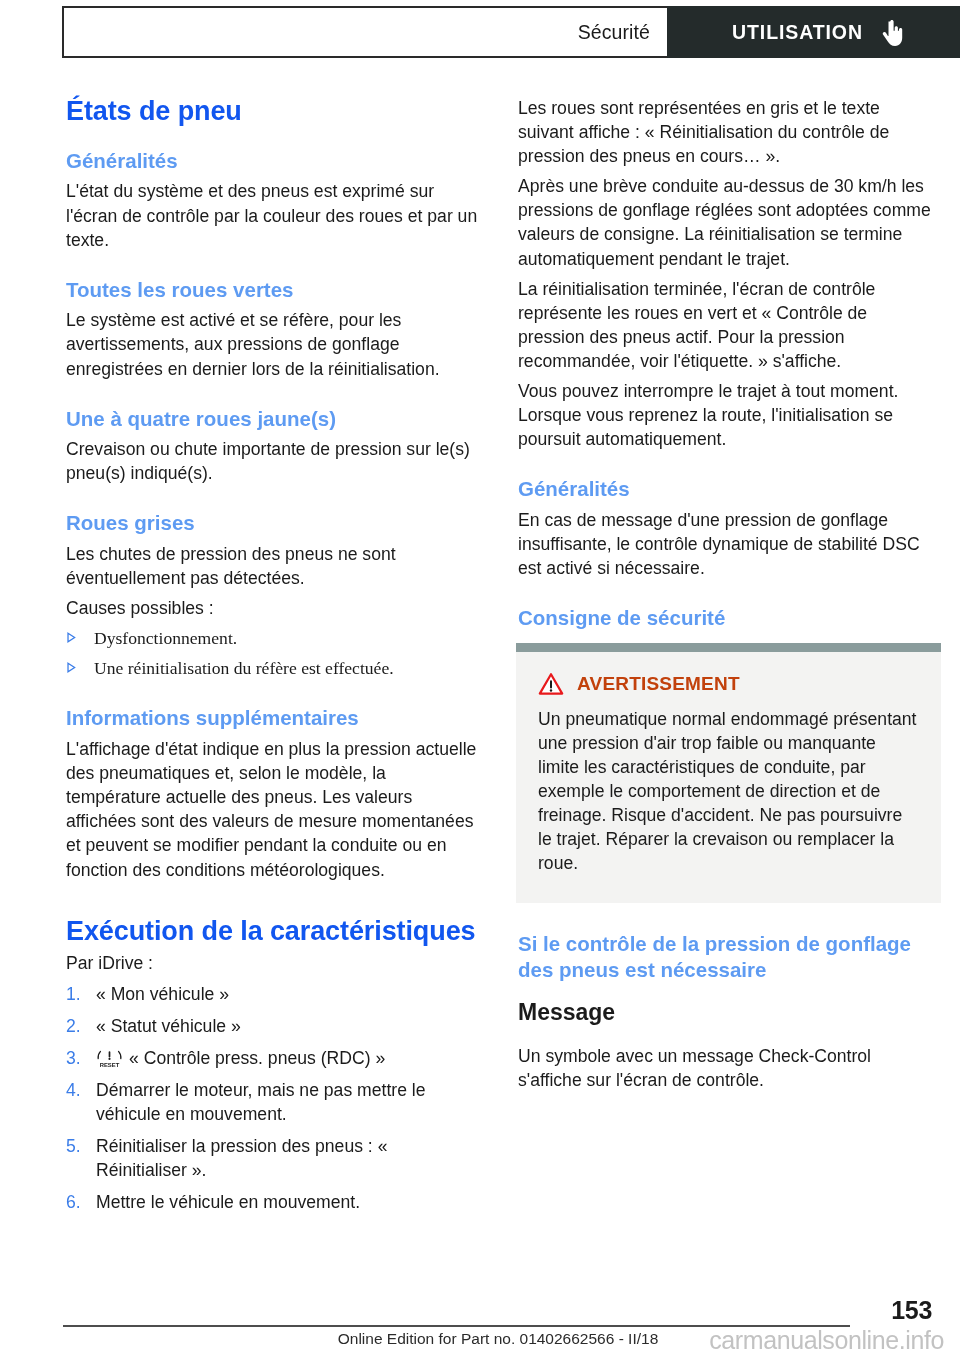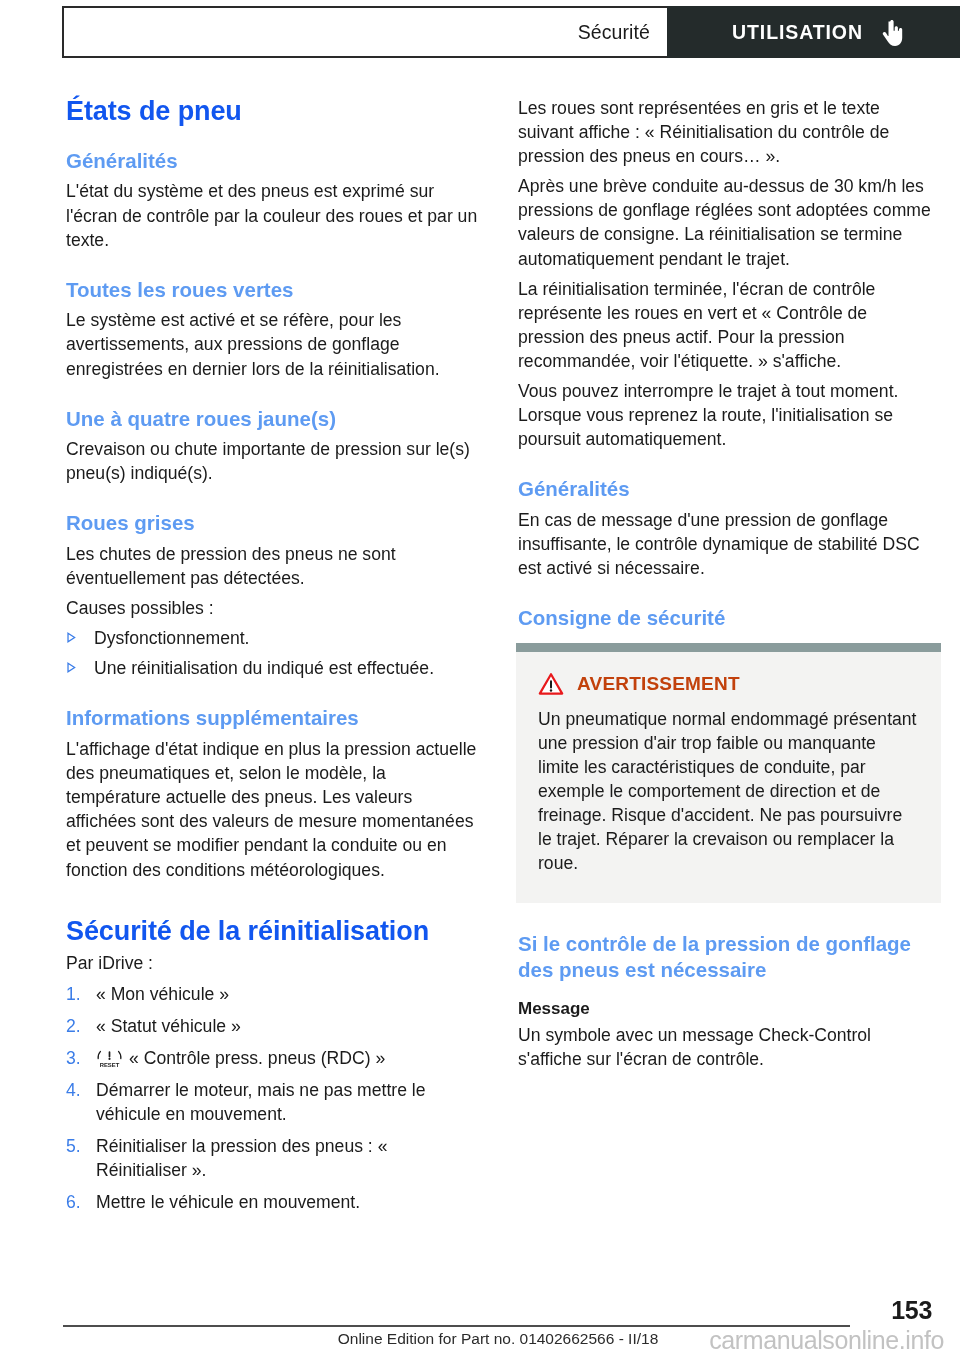--- a/index.html
+++ b/index.html
@@ -86,40 +86,41 @@
     letter-spacing: -0.1px;
   }
   h2.subtitle {
     font-size: 20.5px;
     font-weight: bold;
     color: #5e9bf2;
     margin: 0 0 6px 0;
     line-height: 1.2;
   }
   h3.blackhead {
-    font-size: 17px;
-    font-weight: bold;
-    color: #1b1b1b;
-    margin: 0 0 3px 0;
+    font-size: 23px;
+    font-weight: bold;
+    color: #1b1b1b;
+    margin: 0 0 17px 0;
     line-height: 1.25;
   }
   p.body {
     font-size: 17.6px;
     line-height: 1.37;
     margin: 0 0 6px 0;
     color: #1b1b1b;
   }
   .gap-md { height: 20px; }
   .gap-lg { height: 28px; }
 
   
   ul.bullets {
     list-style: none;
     margin: 3px 0 0 0;
     padding: 0;
+    font-family: Liberation Serif, serif;
   }
   ul.bullets li {
     display: flex;
     align-items: flex-start;
     margin-bottom: 6px;
     font-size: 17.6px;
     line-height: 1.37;
   }
   .tri-marker {
     flex: 0 0 auto;
@@ -282,30 +283,30 @@
           </svg>
         </span>
         <span class="li-text">Dysfonctionnement.</span>
       </li>
       <li>
         <span class="tri-marker">
           <svg viewBox="0 0 12 12" width="11" height="11">
             <path d="M2.2 1.4 L9.4 6 L2.2 10.6 Z" fill="none" stroke="#3b7de8" stroke-width="1.4"></path>
           </svg>
         </span>
-        <span class="li-text">Une réinitialisation du indiqué est effectuée.</span>
+        <span class="li-text">Une réinitialisation du réfère est effectuée.</span>
       </li>
     </ul>
     <div class="gap-md"></div>
 
     <h2 class="subtitle">Informations supplémentaires</h2>
     <p class="body">L'affichage d'état indique en plus la pression actuelle des pneumatiques et, selon le modèle, la température actuelle des pneus. Les valeurs affichées sont des valeurs de mesure momentanées et peuvent se modifier pendant la conduite ou en fonction des conditions météorologiques.</p>
     <div class="gap-lg"></div>
 
-    <h1 class="title" style="margin-bottom:4px;">Sécurité de la réinitialisation</h1>
+    <h1 class="title" style="margin-bottom:4px;">Exécution de la caractéristiques</h1>
     <p class="body">Par iDrive :</p>
 
     <ol class="numlist">
       <li>
         <span class="num">1.</span>
         <span class="li-text">« Mon véhicule »</span>
       </li>
       <li>
         <span class="num">2.</span>
         <span class="li-text">« Statut véhicule »</span>

